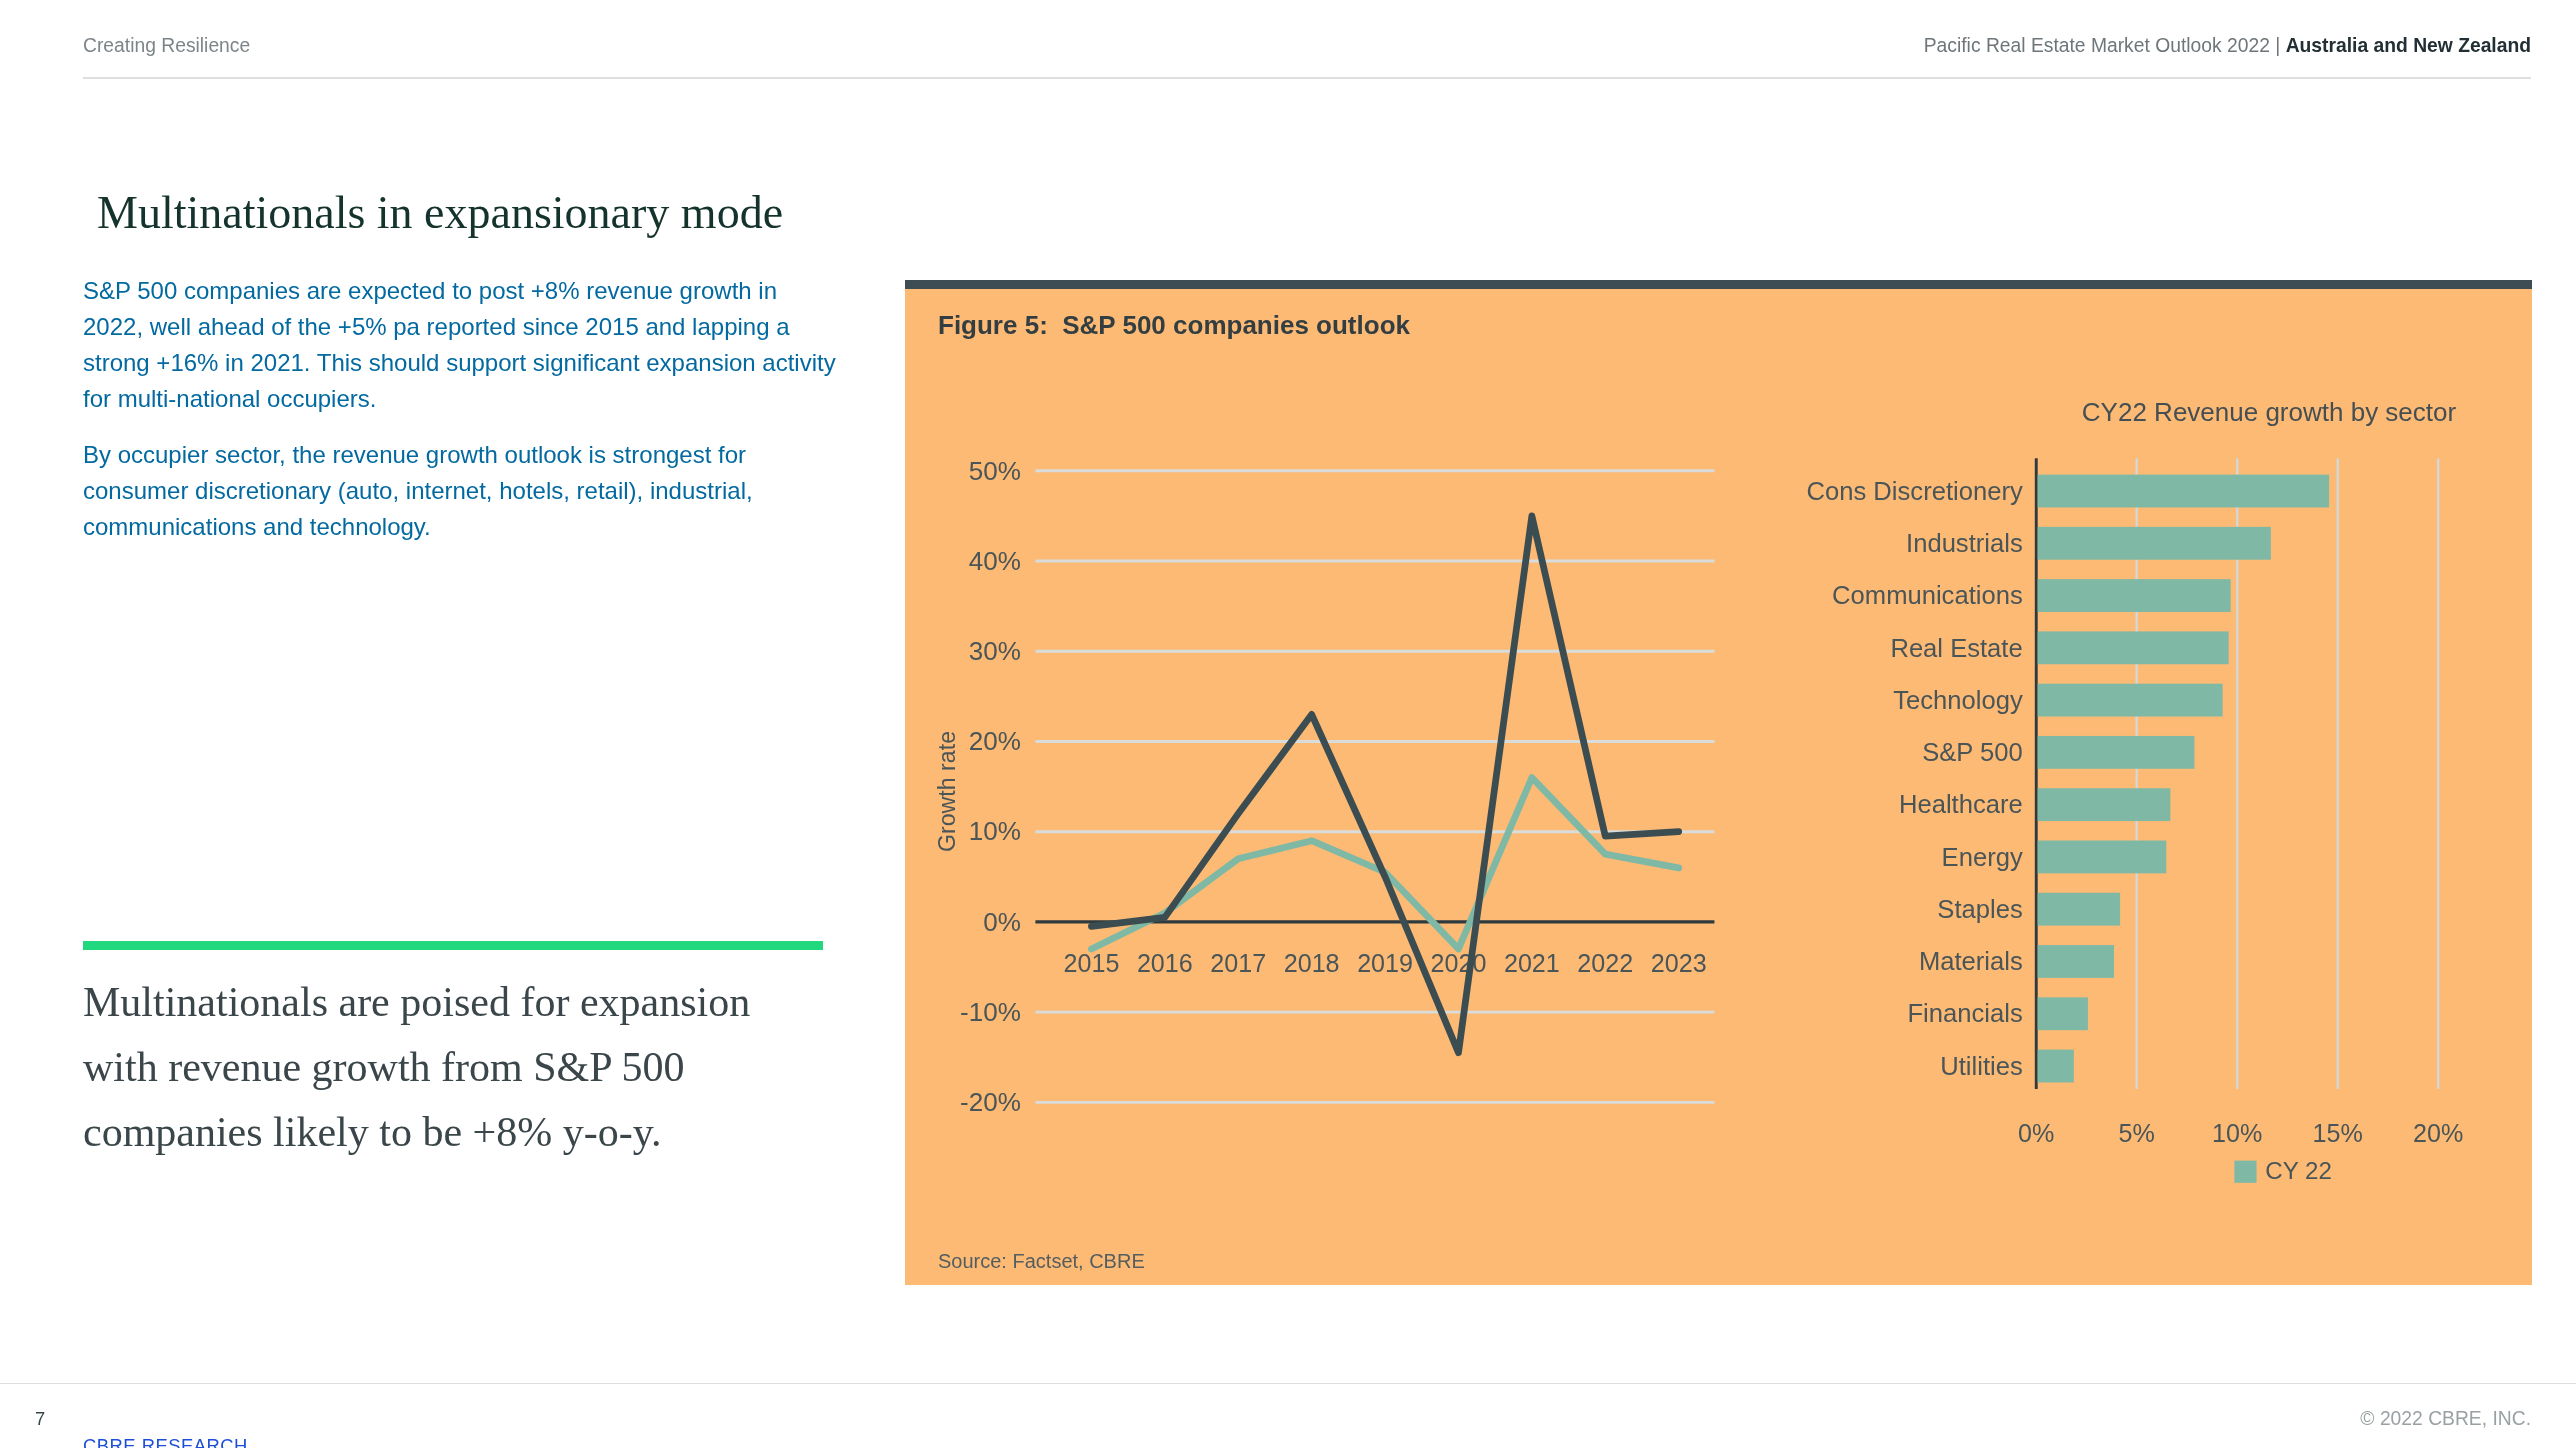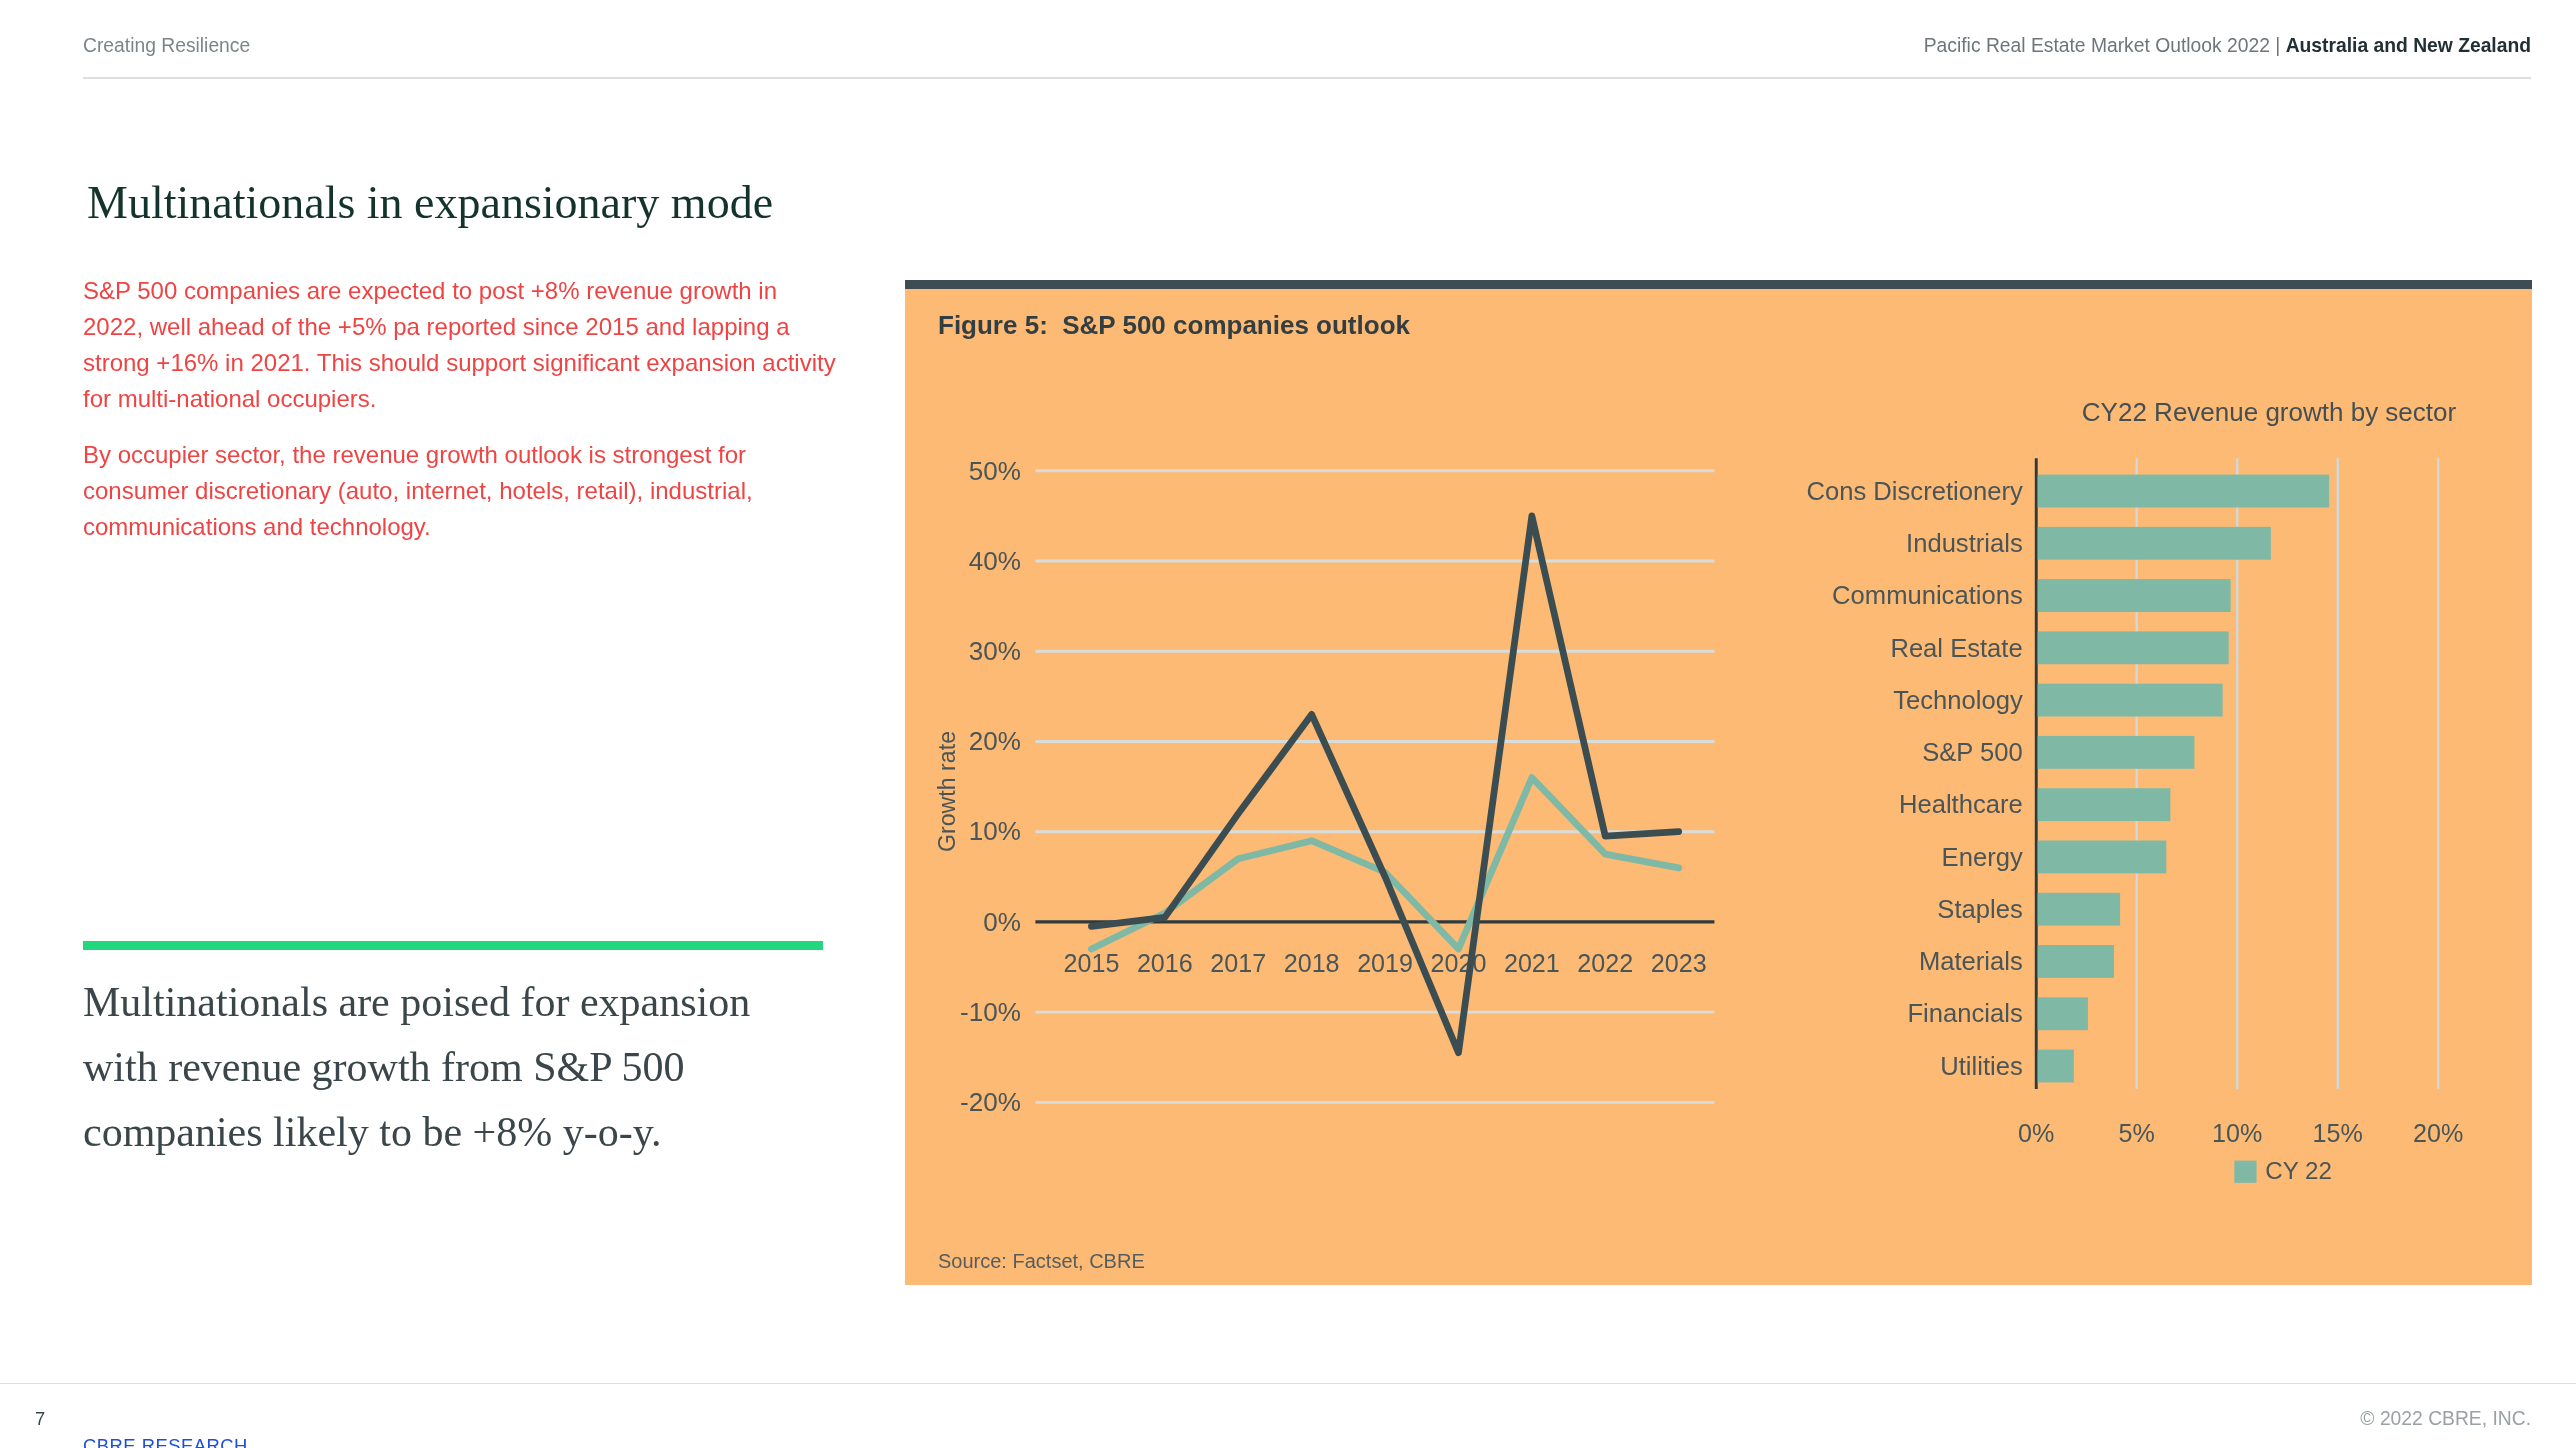--- a/index.html
+++ b/index.html
@@ -9,21 +9,21 @@
   
   .header-left{position:absolute;left:83px;top:35px;font-size:19.3px;color:#7d8589;}
   .header-right{position:absolute;right:45px;top:35px;font-size:19.3px;color:#6e767a;white-space:nowrap;}
   .header-right .bold{color:#222f34;font-weight:700;}
   .header-rule{position:absolute;left:83px;right:45px;top:77px;height:1.9px;background:#dddfe0;}
 
   
   .article-title{position:absolute;left:81px;top:170px;width:869px;
                  font-family:"Liberation Serif",serif;font-weight:500;
                  font-size:46px;color:#14332c;letter-spacing:0px;}
-  .para{position:absolute;left:83px;width:753px;font-size:24px;line-height:36px;color:#ef4444;}
+  .para{position:absolute;left:83px;width:753px;font-size:24px;line-height:36px;color:#0369a1;}
   #para1{top:273px;} #para2{top:437px;}
   .green-rule{position:absolute;left:83px;top:941px;width:740px;height:8.7px;background:#21d87f;}
   .pull-quote{position:absolute;left:83px;top:970px;width:676px;
               font-family:"Liberation Serif",serif;font-size:42px;line-height:65px;color:#3b464a;}
 
   
   .panel{position:absolute;left:905px;top:280px;width:1627px;height:1005px;
          background:#fdba74;border-top:9.7px solid #3e4d54;box-sizing:border-box;}
   .figure-label{position:absolute;left:33px;top:21px;font-size:26px;font-weight:700;
                 color:#333e42;white-space:pre;}
@@ -50,21 +50,21 @@
 </style>
 </head>
 <body>
 
 <div class="page">
 
   <div class="header-left">Creating Resilience</div>
   <div class="header-right"><span>Pacific Real Estate Market Outlook 2022 | </span><span class="bold">Australia and New Zealand</span></div>
   <div class="header-rule"></div>
 
-  <h1 class="article-title" style="margin:6px;">Multinationals in expansionary mode</h1>
+  <h1 class="article-title" style="margin:16px;">Multinationals in expansionary mode</h1>
   <p class="para" id="para1" style="margin:0;">S&amp;P 500 companies are expected to post +8% revenue growth in 2022, well ahead of the +5% pa reported since 2015 and lapping a strong +16% in 2021. This should support significant expansion activity for multi-national occupiers.</p>
   <p class="para" id="para2" style="margin:0;">By occupier sector, the revenue growth outlook is strongest for consumer discretionary (auto, internet, hotels, retail), industrial, communications and technology.</p>
 
   <div class="green-rule"></div>
   <div class="pull-quote">Multinationals are poised for expansion with revenue growth from S&amp;P 500 companies likely to be +8% y-o-y.</div>
 
   <div class="panel">
     <div class="figure-label">Figure 5:  S&amp;P 500 companies outlook</div>
 
     <svg id="line-svg" width="850" height="715" viewBox="0 0 880 740">

